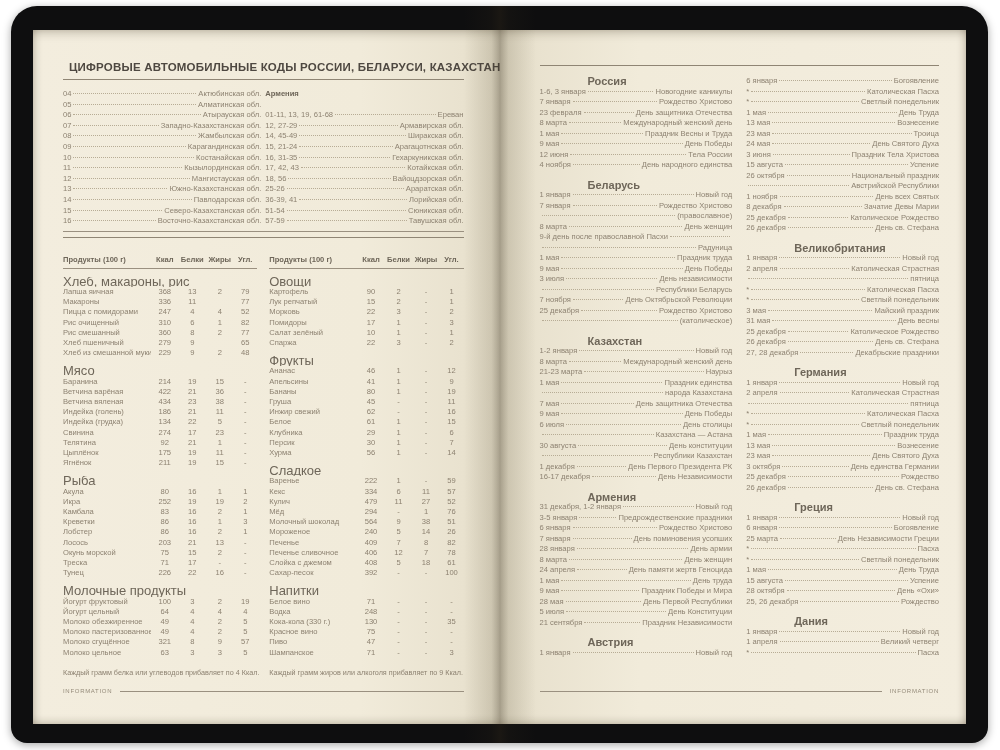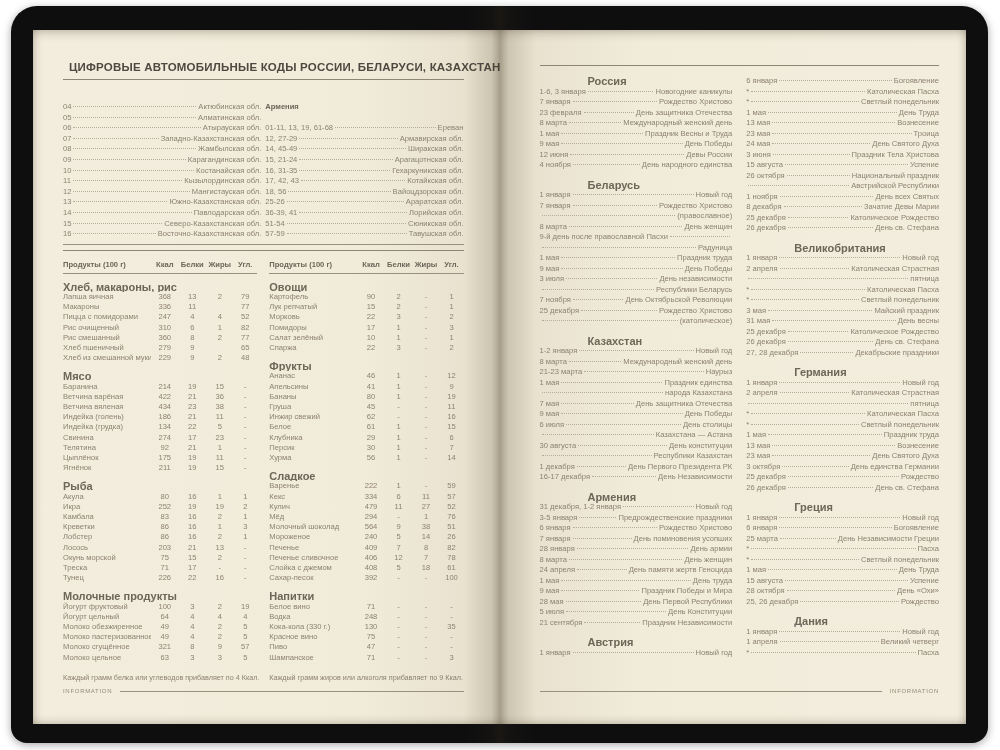--- a/index.html
+++ b/index.html
@@ -20,36 +20,36 @@
     background:linear-gradient(90deg,rgba(0,0,0,0) 0%,rgba(70,58,35,0.10) 38%,rgba(55,45,28,0.30) 50%,rgba(70,58,35,0.10) 62%,rgba(0,0,0,0) 100%);
     pointer-events:none;}
   .phead{display:flex;align-items:center;gap:6px;height:14px;}
   .phead.second{margin-top:12px;}
   .ptitle{font-weight:bold;font-size:11.5px;color:#4e4841;letter-spacing:0.2px;white-space:nowrap;}
   .stripe{height:9px;background:repeating-linear-gradient(90deg,#c5bba4 0,#c5bba4 1px,transparent 1px,transparent 2.7px);}
   .stripe.block{width:14px;}
   .stripe.fill{flex:1;}
   .hrule{border-top:1px solid #8f8574;margin-top:5px;}
   .hrule.sep{margin-top:4px;border-color:#9a9080;}
-  .codes{display:flex;gap:4px;margin-top:22px;justify-content:space-between;}
+  .codes{display:flex;gap:4px;margin-top:9px;justify-content:space-between;}
   .ccol{flex:1;min-width:0;}
   .lline{display:flex;align-items:baseline;font-size:7.6px;line-height:10.6px;color:#8d8271;white-space:nowrap;}
   .hol .lline{line-height:10.5px;}
   .lline .d{flex:none;}
   .lline .fill{flex:1;border-bottom:1px dotted #b7ac95;margin:0 2px;transform:translateY(-2px);min-width:4px;}
   .lline .t{flex:none;}
   .chead{font-weight:bold;color:#6e6659;font-size:7.6px;line-height:10.6px;}
   .spacer-line{height:10.6px;}
-  .food-cols{display:flex;gap:12px;margin-top:8px;align-items:center;}
+  .food-cols{display:flex;gap:12px;margin-top:16px;align-items:center;}
   .fcol{flex:1;min-width:0;}
   .fhead,.frow{display:grid;grid-template-columns:1fr 27px 28px 27px 24px;font-size:7.6px;}
   .fhead{font-weight:bold;color:#6e6659;line-height:12px;}
   .fhead .num,.frow .num{text-align:center;}
   .fhead-rule{border-top:1px solid #9a9080;margin:2px 0 2px;}
-  .fgroup-title{font-size:11px;font-weight:bold;color:#6e6659;line-height:10.2px;margin-top:8px;}
+  .fgroup-title{font-size:13px;font-weight:normal;color:#6e6659;line-height:10.2px;margin-top:8px;}
   .frow{color:#8d8271;line-height:10.2px;}
   .frow .name,.fgroup-title{white-space:nowrap;overflow:hidden;}
   .fnote{font-size:7.2px;color:#8d8271;margin-top:10px;line-height:9px;white-space:nowrap;}
   .hol-cols{display:flex;gap:14px;margin-top:10px;}
   .hcol{flex:1;min-width:0;}
   .hsec{margin-bottom:9px;}
   .hsec-title{font-size:11px;font-weight:bold;color:#6e6659;line-height:10.5px;padding-left:48px;}
   .pfooter{position:absolute;bottom:30px;display:flex;align-items:center;gap:8px;}
   .page.left .pfooter{left:30px;right:36px;}
   .page.right .pfooter{left:40px;right:27px;}
@@ -711,21 +711,21 @@
                   <span class="t">Праздник Весны и Труда</span>
                 </div>
                 <div class="lline">
                   <span class="d">9 мая</span>
                   <span class="fill"></span>
                   <span class="t">День Победы</span>
                 </div>
                 <div class="lline">
                   <span class="d">12 июня</span>
                   <span class="fill"></span>
-                  <span class="t">Девы России</span>
+                  <span class="t">Тела России</span>
                 </div>
                 <div class="lline">
                   <span class="d">4 ноября</span>
                   <span class="fill"></span>
                   <span class="t">День народного единства</span>
                 </div>
               </div>
               <div class="hsec">
                 <div class="hsec-title">Беларусь</div>
                 <div class="lline">

